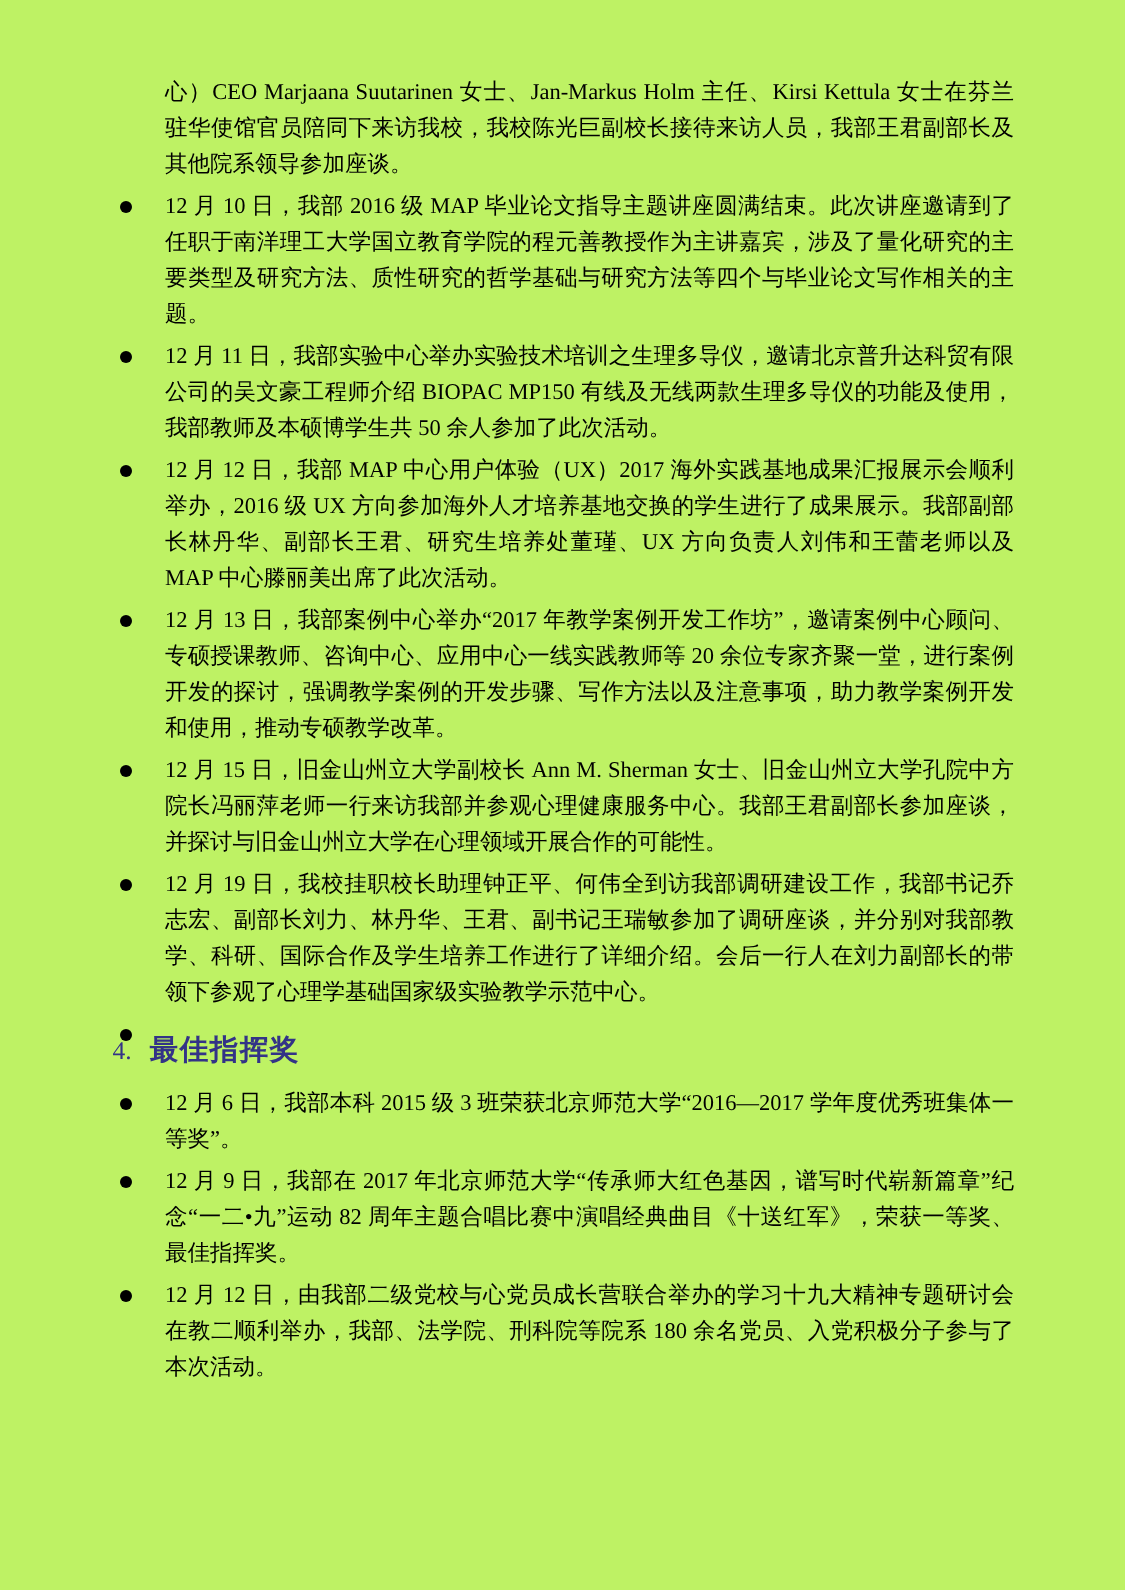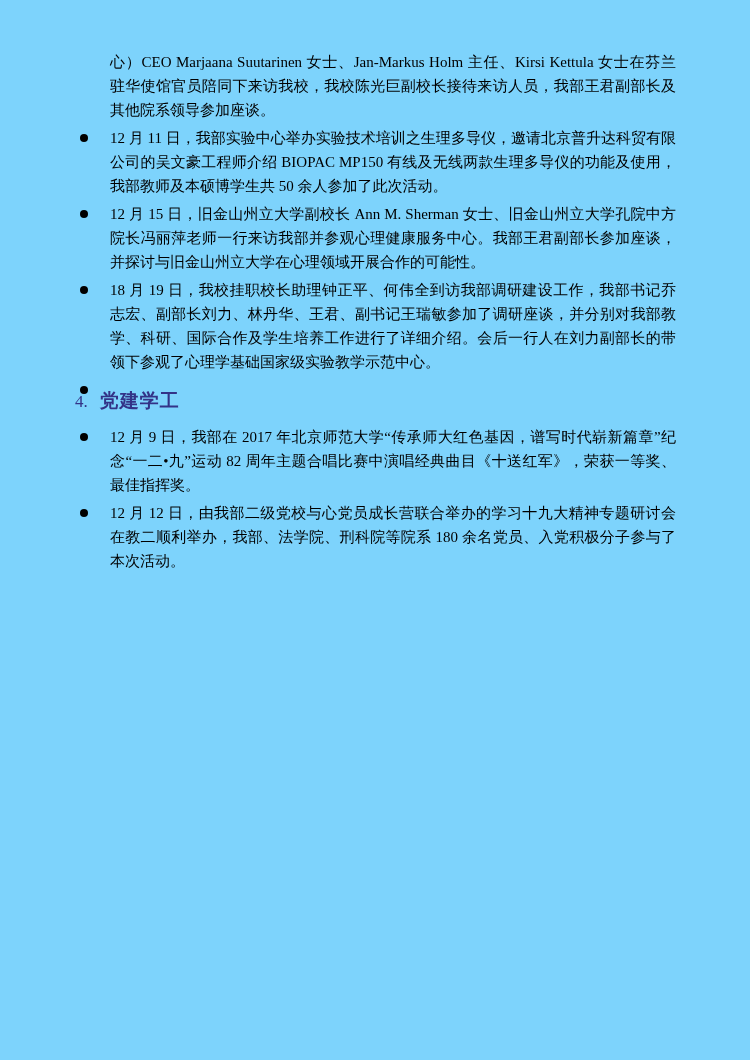--- a/index.html
+++ b/index.html
@@ -5,21 +5,21 @@
   html, body {
     margin: 0;
     padding: 0;
     background: #ffffff;
   }
   .page {
     position: relative;
     width: 750px;
     height: 1060px;
     box-sizing: border-box;
-    background: #7dd3fc;
+    background: #bef264;
     padding: 50px 74px 0 75px;
     overflow: hidden;
     font-family: "Liberation Serif", "DejaVu Serif", serif;
     color: #000000;
   }
   .body-text {
     font-size: 15px;
     line-height: 24px;
     text-align: justify;
   }
@@ -65,40 +65,56 @@
 </head>
 <body>
 
 <div class="page">
 
   <p class="body-text cont-para">心）CEO Marjaana Suutarinen 女士、Jan-Markus Holm 主任、Kirsi Kettula 女士在芬兰驻华使馆官员陪同下来访我校，我校陈光巨副校长接待来访人员，我部王君副部长及其他院系领导参加座谈。</p>
 
   <ul class="blist">
     <li class="li body-text">
       <span class="marker"></span>
+      <span>12 月 10 日，我部 2016 级 MAP 毕业论文指导主题讲座圆满结束。此次讲座邀请到了任职于南洋理工大学国立教育学院的程元善教授作为主讲嘉宾，涉及了量化研究的主要类型及研究方法、质性研究的哲学基础与研究方法等四个与毕业论文写作相关的主题。</span>
+    </li>
+    <li class="li body-text">
+      <span class="marker"></span>
       <span>12 月 11 日，我部实验中心举办实验技术培训之生理多导仪，邀请北京普升达科贸有限公司的吴文豪工程师介绍 BIOPAC MP150 有线及无线两款生理多导仪的功能及使用，我部教师及本硕博学生共 50 余人参加了此次活动。</span>
+    </li>
+    <li class="li body-text">
+      <span class="marker"></span>
+      <span>12 月 12 日，我部 MAP 中心用户体验（UX）2017 海外实践基地成果汇报展示会顺利举办，2016 级 UX 方向参加海外人才培养基地交换的学生进行了成果展示。我部副部长林丹华、副部长王君、研究生培养处董瑾、UX 方向负责人刘伟和王蕾老师以及 MAP 中心滕丽美出席了此次活动。</span>
+    </li>
+    <li class="li body-text">
+      <span class="marker"></span>
+      <span>12 月 13 日，我部案例中心举办“2017 年教学案例开发工作坊”，邀请案例中心顾问、专硕授课教师、咨询中心、应用中心一线实践教师等 20 余位专家齐聚一堂，进行案例开发的探讨，强调教学案例的开发步骤、写作方法以及注意事项，助力教学案例开发和使用，推动专硕教学改革。</span>
     </li>
     <li class="li body-text">
       <span class="marker"></span>
       <span>12 月 15 日，旧金山州立大学副校长 Ann M. Sherman 女士、旧金山州立大学孔院中方院长冯丽萍老师一行来访我部并参观心理健康服务中心。我部王君副部长参加座谈，并探讨与旧金山州立大学在心理领域开展合作的可能性。</span>
     </li>
     <li class="li body-text">
       <span class="marker"></span>
-      <span>18 月 19 日，我校挂职校长助理钟正平、何伟全到访我部调研建设工作，我部书记乔志宏、副部长刘力、林丹华、王君、副书记王瑞敏参加了调研座谈，并分别对我部教学、科研、国际合作及学生培养工作进行了详细介绍。会后一行人在刘力副部长的带领下参观了心理学基础国家级实验教学示范中心。</span>
+      <span>12 月 19 日，我校挂职校长助理钟正平、何伟全到访我部调研建设工作，我部书记乔志宏、副部长刘力、林丹华、王君、副书记王瑞敏参加了调研座谈，并分别对我部教学、科研、国际合作及学生培养工作进行了详细介绍。会后一行人在刘力副部长的带领下参观了心理学基础国家级实验教学示范中心。</span>
     </li>
     <li class="li body-text">
       <span class="marker"></span>
     </li>
   </ul>
 
   <h2 class="section-heading" style="color: rgb(51, 51, 135);">
-    <span class="heading-number">4.</span><span class="heading-title">党建学工</span>
+    <span class="heading-number">4.</span><span class="heading-title">最佳指挥奖</span>
   </h2>
 
   <ul class="blist">
+    <li class="li body-text">
+      <span class="marker"></span>
+      <span>12 月 6 日，我部本科 2015 级 3 班荣获北京师范大学“2016—2017 学年度优秀班集体一等奖”。</span>
+    </li>
     <li class="li body-text">
       <span class="marker"></span>
       <span>12 月 9 日，我部在 2017 年北京师范大学“传承师大红色基因，谱写时代崭新篇章”纪念“一二•九”运动 82 周年主题合唱比赛中演唱经典曲目《十送红军》，荣获一等奖、最佳指挥奖。</span>
     </li>
     <li class="li body-text">
       <span class="marker"></span>
       <span>12 月 12 日，由我部二级党校与心党员成长营联合举办的学习十九大精神专题研讨会在教二顺利举办，我部、法学院、刑科院等院系 180 余名党员、入党积极分子参与了本次活动。</span>
     </li>
 
   </ul>

